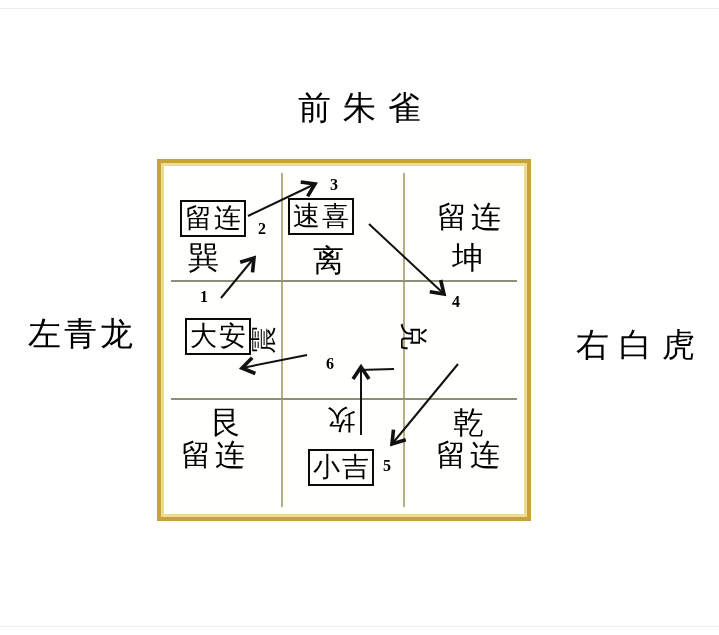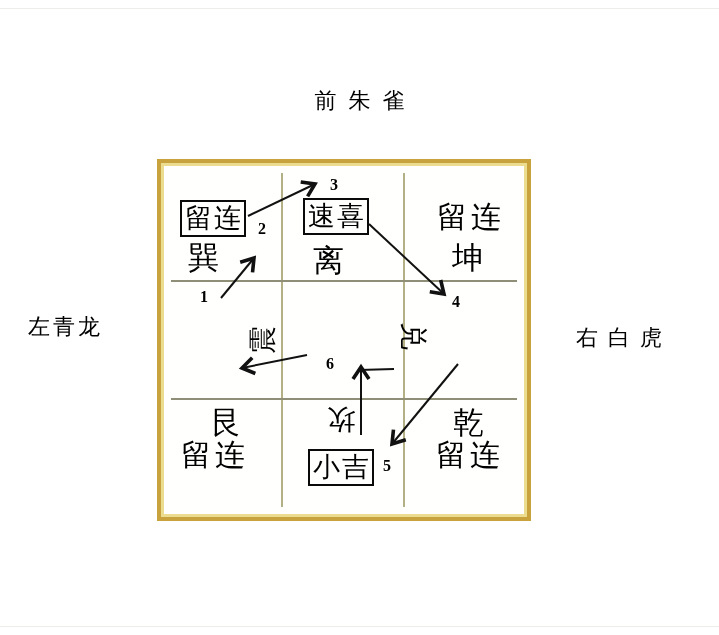--- a/index.html
+++ b/index.html
@@ -3,21 +3,21 @@
 <meta charset="utf-8">
 <style>
   html,body{margin:0;padding:0;background:#ffffff;}
   #stage{
     position:relative;width:719px;height:635px;background:var(--background,#fff);
     font-family:"Liberation Serif","DejaVu Serif",serif;color:var(--ink,#000);
     overflow:hidden;
   }
   .faint-line{position:absolute;left:0;width:100%;height:1px;background:#efedea;}
   
-  .dir-label{position:absolute;font-size:22px;white-space:nowrap;}
+  .dir-label{position:absolute;font-size:33px;white-space:nowrap;}
   .dir-top,.dir-bottom{width:100%;text-align:center;letter-spacing:12px;padding-left:12px;box-sizing:border-box;}
   
   .grid-outer{position:absolute;left:157px;top:159px;width:374px;height:362px;
     background:var(--border-gold,#c8a23c);box-sizing:border-box;}
   .grid-inner{position:absolute;left:4px;top:4px;right:4px;bottom:4px;
     border:3px solid var(--border-gold-light,#ecdc90);background:#fffffd;box-sizing:border-box;}
   .vline{position:absolute;top:7px;bottom:7px;width:2px;background:var(--grid-line-v,#b3b086);}
   .hline{position:absolute;left:7px;right:7px;height:2px;background:var(--grid-line-h,#8f8f78);}
   
   .term-box{position:absolute;border:2.5px solid #0a0a0a;font-size:27px;letter-spacing:2px;
@@ -47,21 +47,22 @@
   <div class="grid-outer">
     <div class="grid-inner">
       <div class="vline" style="left:117px"></div>
       <div class="vline" style="left:239px"></div>
       <div class="hline" style="top:114px"></div>
       <div class="hline" style="top:232px"></div>
     </div>
   </div>
 
   <div class="term-box" style="left:180px;top:200px">留连</div>
-  <div class="term-box" style="left:303px;top:198px">速喜</div>
+  <div class="term-box" style="left:288px;top:198px">速喜</div>
+  <div class="term-box" style="left:185px;top:318px">大安</div>
   <div class="term-box" style="left:308px;top:449px">小吉</div>
 
   <div class="word" style="left:437px;top:202px">留连</div>
   <div class="word" style="left:181px;top:440px">留连</div>
   <div class="word" style="left:436px;top:440px">留连</div>
 
   <div class="trigram" style="left:188px;top:242px">巽</div>
   <div class="trigram" style="left:313px;top:245px">离</div>
   <div class="trigram" style="left:452px;top:242px">坤</div>
   <div class="trigram" style="left:211px;top:407px">艮</div>

